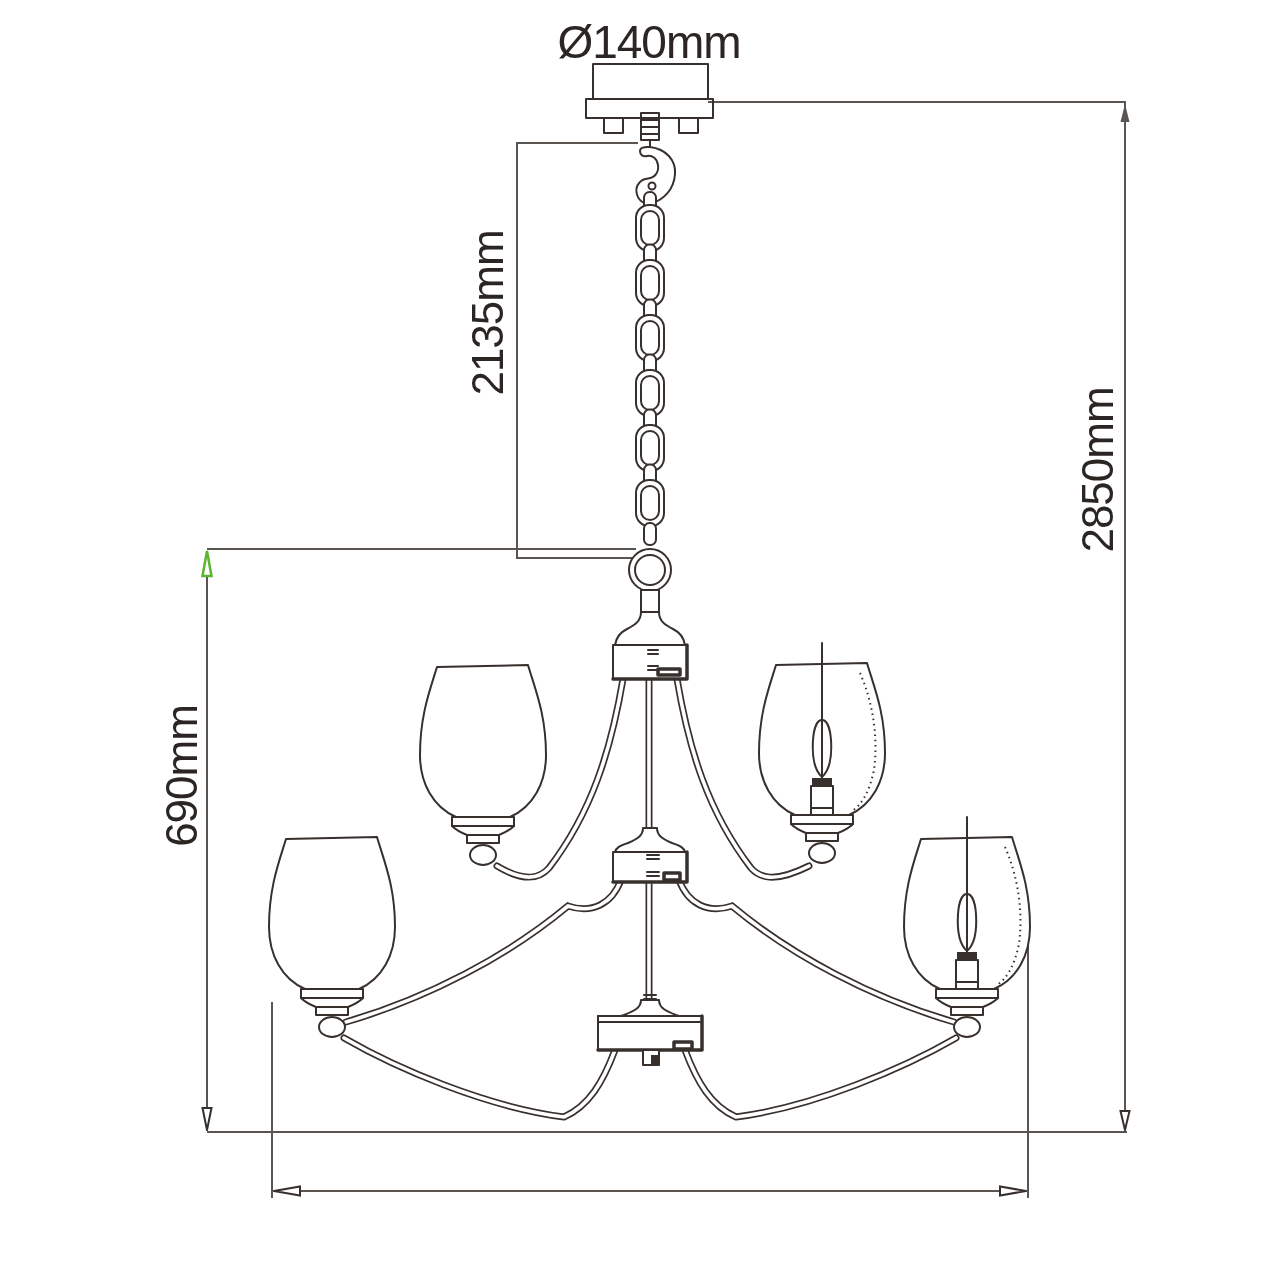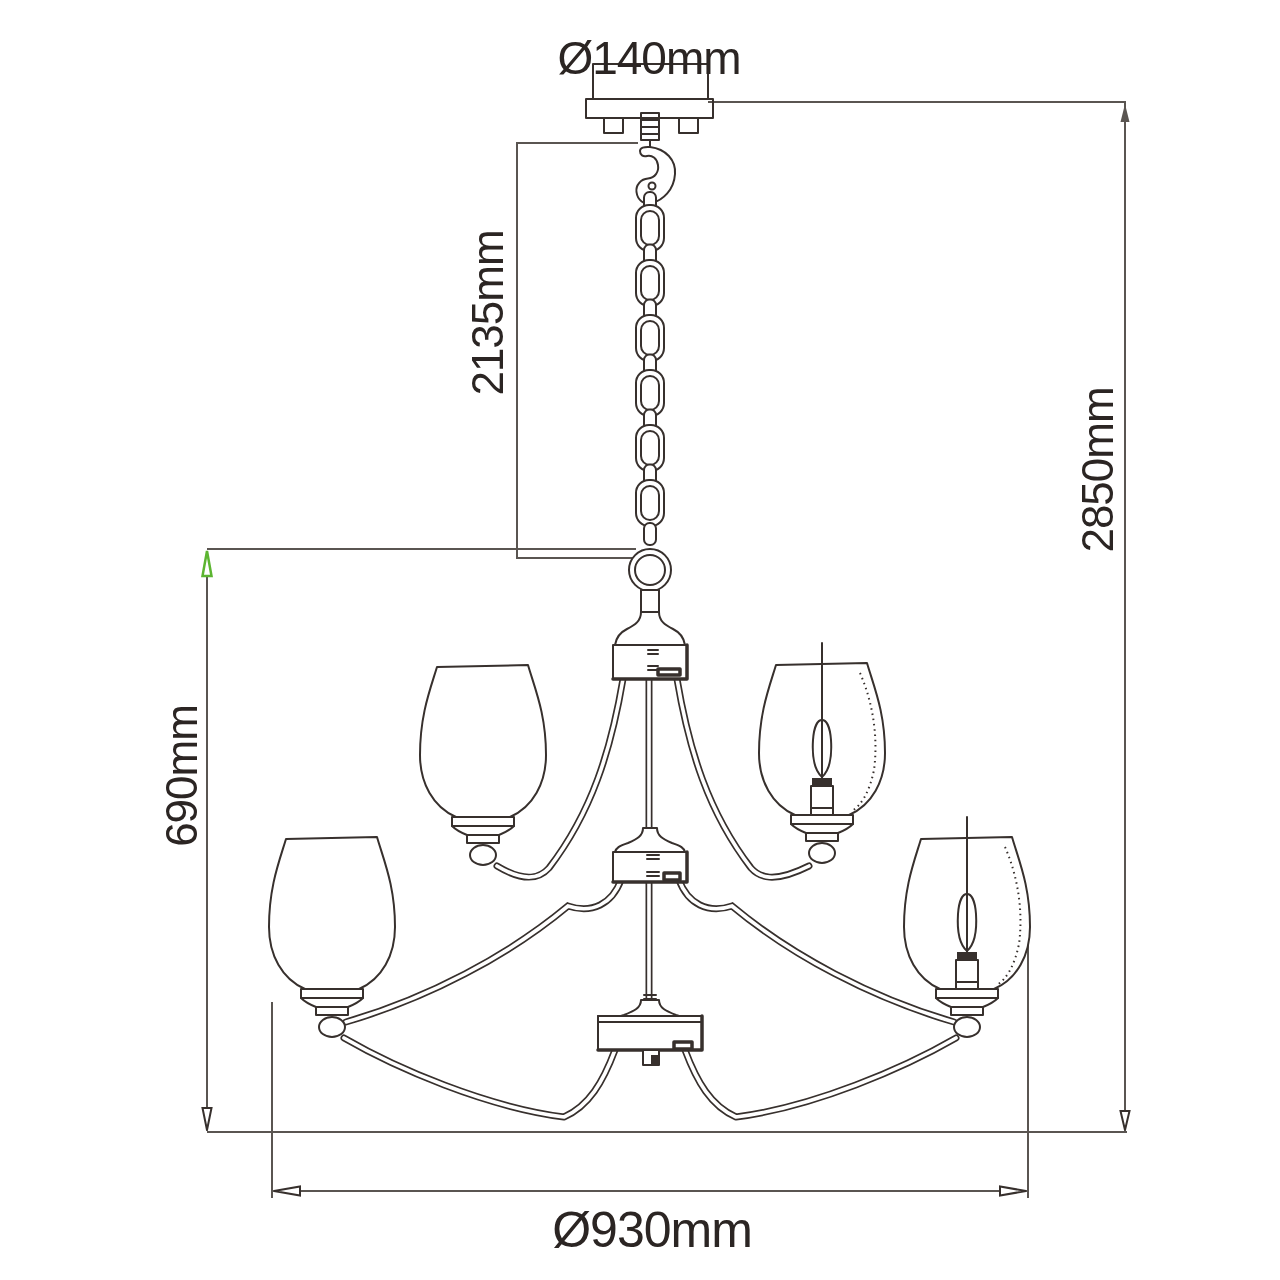--- a/index.html
+++ b/index.html
@@ -211,23 +211,22 @@
     </g>
     <path class="stipple" d="M 1005,847 C 1019,879 1023,914 1019,944 C 1015,964 1007,979 997,985"></path>
     <rect class="ln lnw" x="936" y="989" width="62" height="9"></rect>
     <path class="ln" d="M 936,998 C 941,1003 946,1005 951,1007 M 998,998 C 993,1003 988,1005 983,1007"></path>
     <rect class="ln lnw" x="951" y="1007" width="32" height="8"></rect>
     <ellipse class="ln lnw" cx="967" cy="1027" rx="13" ry="10"></ellipse>
   </g>
 
 </svg>
 
-<div id="lbl-140" class="dim-label h-label" style="left:649px; top:58px;">Ø140mm</div>
+<div id="lbl-140" class="dim-label h-label" style="left:649px; top:42px;">Ø140mm</div>
 
 <div id="lbl-2135" class="dim-label v-label" style="left:488px; top:313px;">2135mm</div>
 
 <div id="lbl-2850" class="dim-label v-label" style="left:1098px; top:470px;">2850mm</div>
 
 <div id="lbl-690" class="dim-label v-label" style="left:182px; top:776px;">690mm</div>
 
-<div id="lbl-930" class="dim-label h-label" style="left:652px; top:1230px;">Ø930mm</div>
 
 </div>
 
 </body></html>

